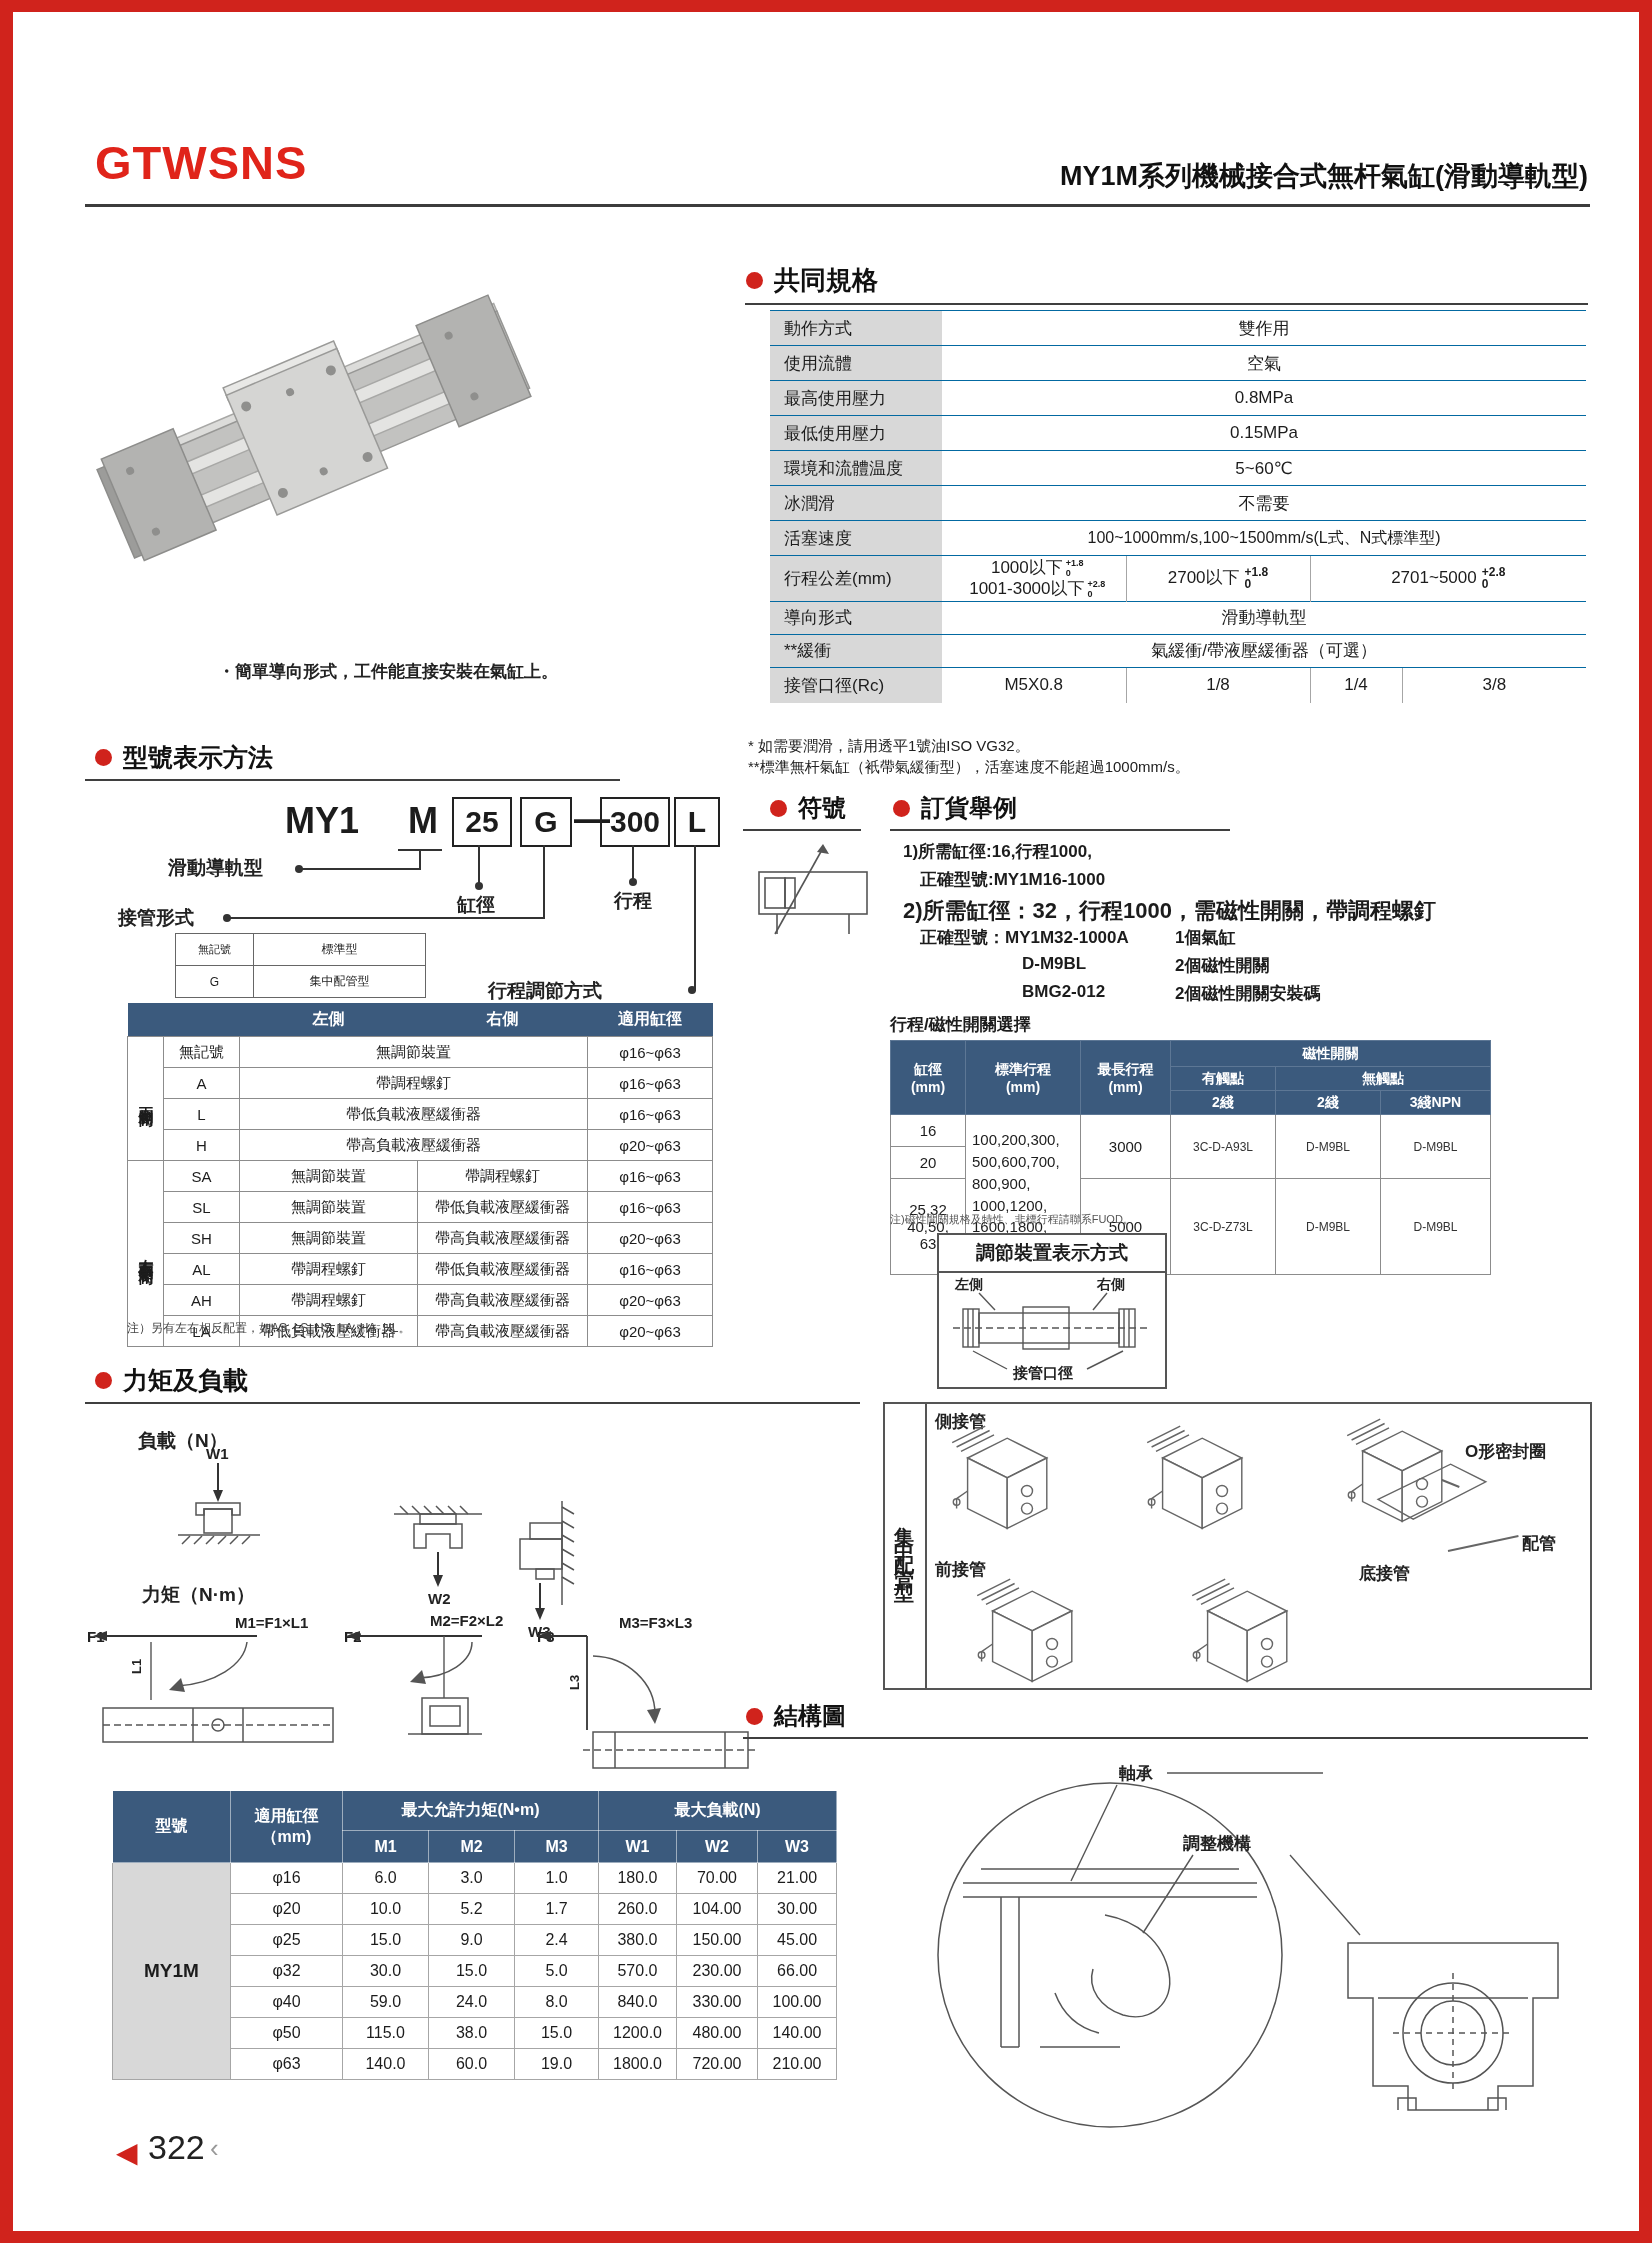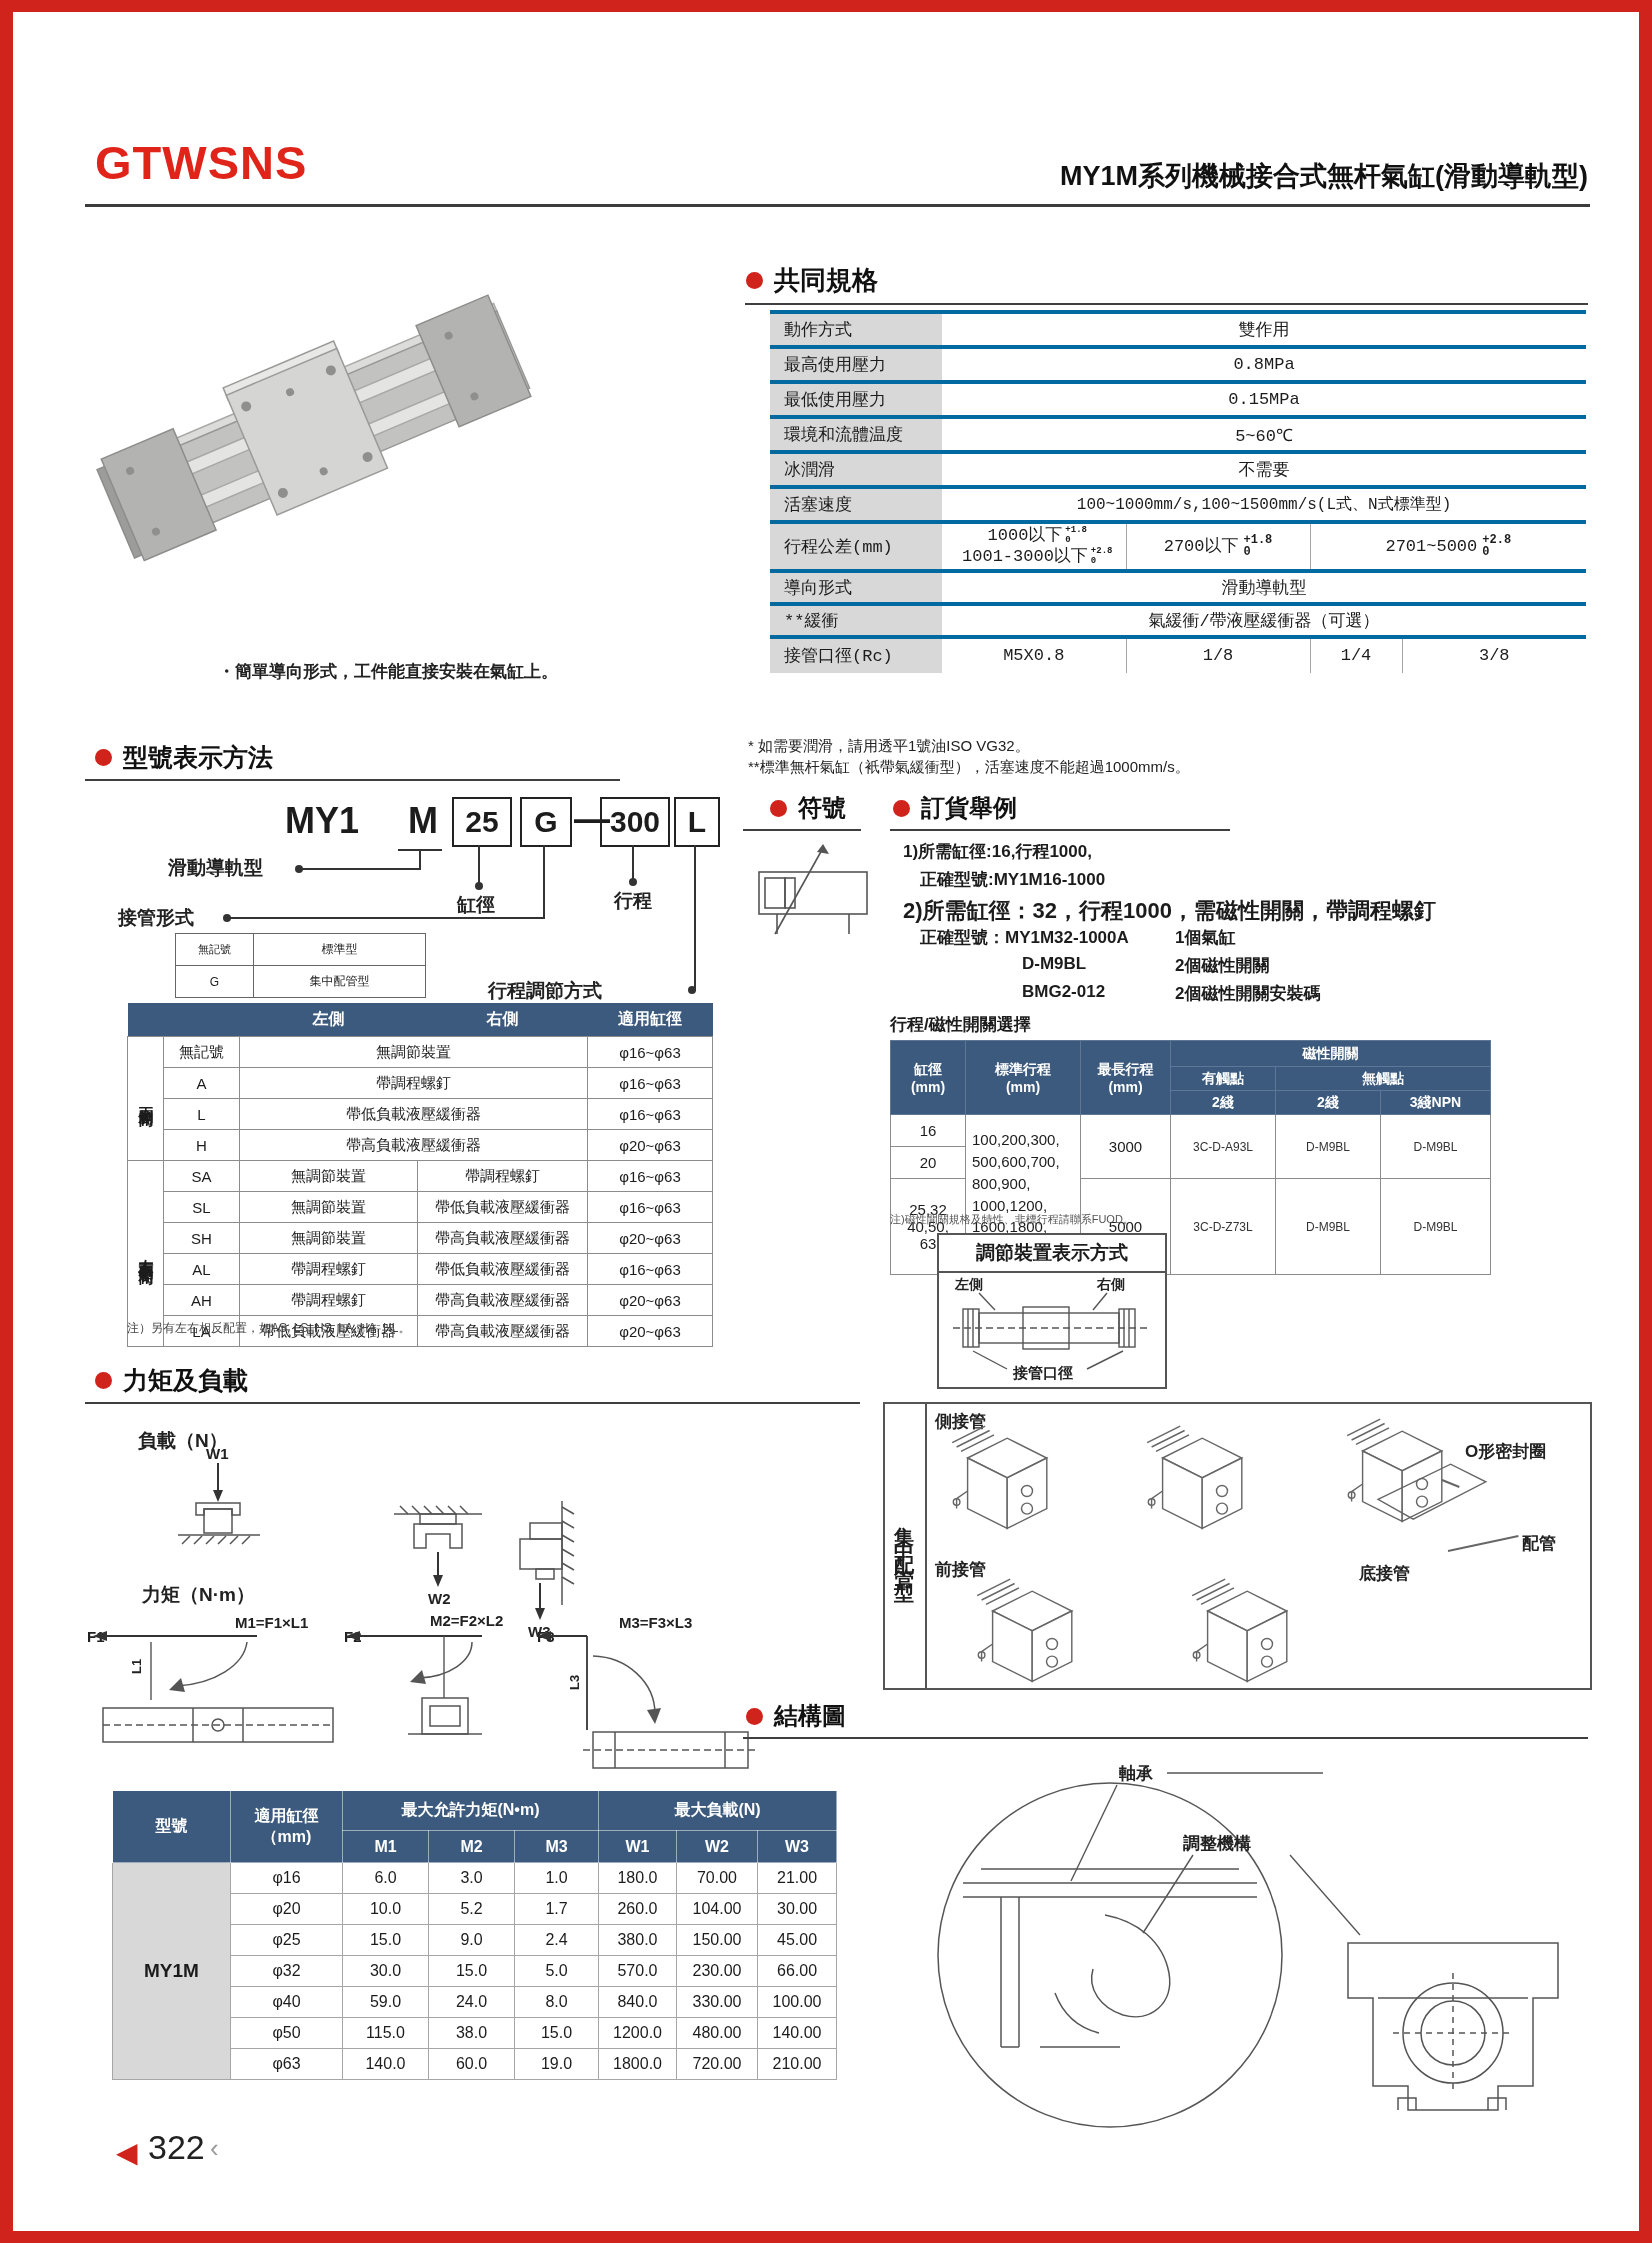--- a/index.html
+++ b/index.html
@@ -19,21 +19,21 @@
   .ldot{position:absolute;width:8px;height:8px;border-radius:50%;background:#333;}
   .codebox{position:absolute;border:2px solid #222;display:flex;align-items:center;justify-content:center;
            font-size:30px;font-weight:bold;}
   .codetx{position:absolute;font-size:36px;font-weight:bold;}
   table{border-collapse:collapse;table-layout:fixed;}
   
   .spec{width:816px;}
   .spec th{background:#3b5a7d;color:#fff;font-size:17px;font-weight:bold;text-align:center;}
   .spec th.corner{text-align:left;padding-left:14px;}
   .spec th+th{border-left:1px solid rgba(255,255,255,.45);}
-  .spec td{border-top:4px solid #0369a1;font-size:17px;text-align:center;font-family:Liberation Mono, monospace;}
+  .spec td{border-top:1px solid #0369a1;font-size:17px;text-align:center;}
   .spec td.lbl{background:#d8d8d8;text-align:left;padding-left:14px;font-size:17px;}
   .spec td.vsep{border-left:1px solid #a6a6a6;}
   .stk{display:inline-flex;flex-direction:column;line-height:1.05;font-size:12px;vertical-align:middle;
        text-align:left;margin-left:5px;font-weight:bold;}
   .stk i{font-style:normal;display:block;}
   .tolmini{font-size:10px;line-height:1.25;text-align:left;padding-left:8px;}
   .tolmini .stk{font-size:9px;margin-left:3px;}
   .fn{position:absolute;font-size:15px;color:#222;}
   
   .pipe td{border:1px solid #666;font-size:12px;text-align:center;height:29px;}
@@ -252,20 +252,24 @@
         <col style="width:92px">
         <col style="width:92px">
         <col style="width:92px">
       </colgroup>
     <tbody>
     <tr style="height:35px;">
       <td class="lbl">動作方式</td>
       <td colspan="7">雙作用</td>
         </tr>
     <tr style="height:35px;">
+      <td class="lbl">使用流體</td>
+      <td colspan="7">空氣</td>
+        </tr>
+    <tr style="height:35px;">
       <td class="lbl">最高使用壓力</td>
       <td colspan="7">0.8MPa</td>
         </tr>
     <tr style="height:35px;">
       <td class="lbl">最低使用壓力</td>
       <td colspan="7">0.15MPa</td>
         </tr>
     <tr style="height:35px;">
       <td class="lbl">環境和流體温度</td>
       <td colspan="7">5~60℃</td>

